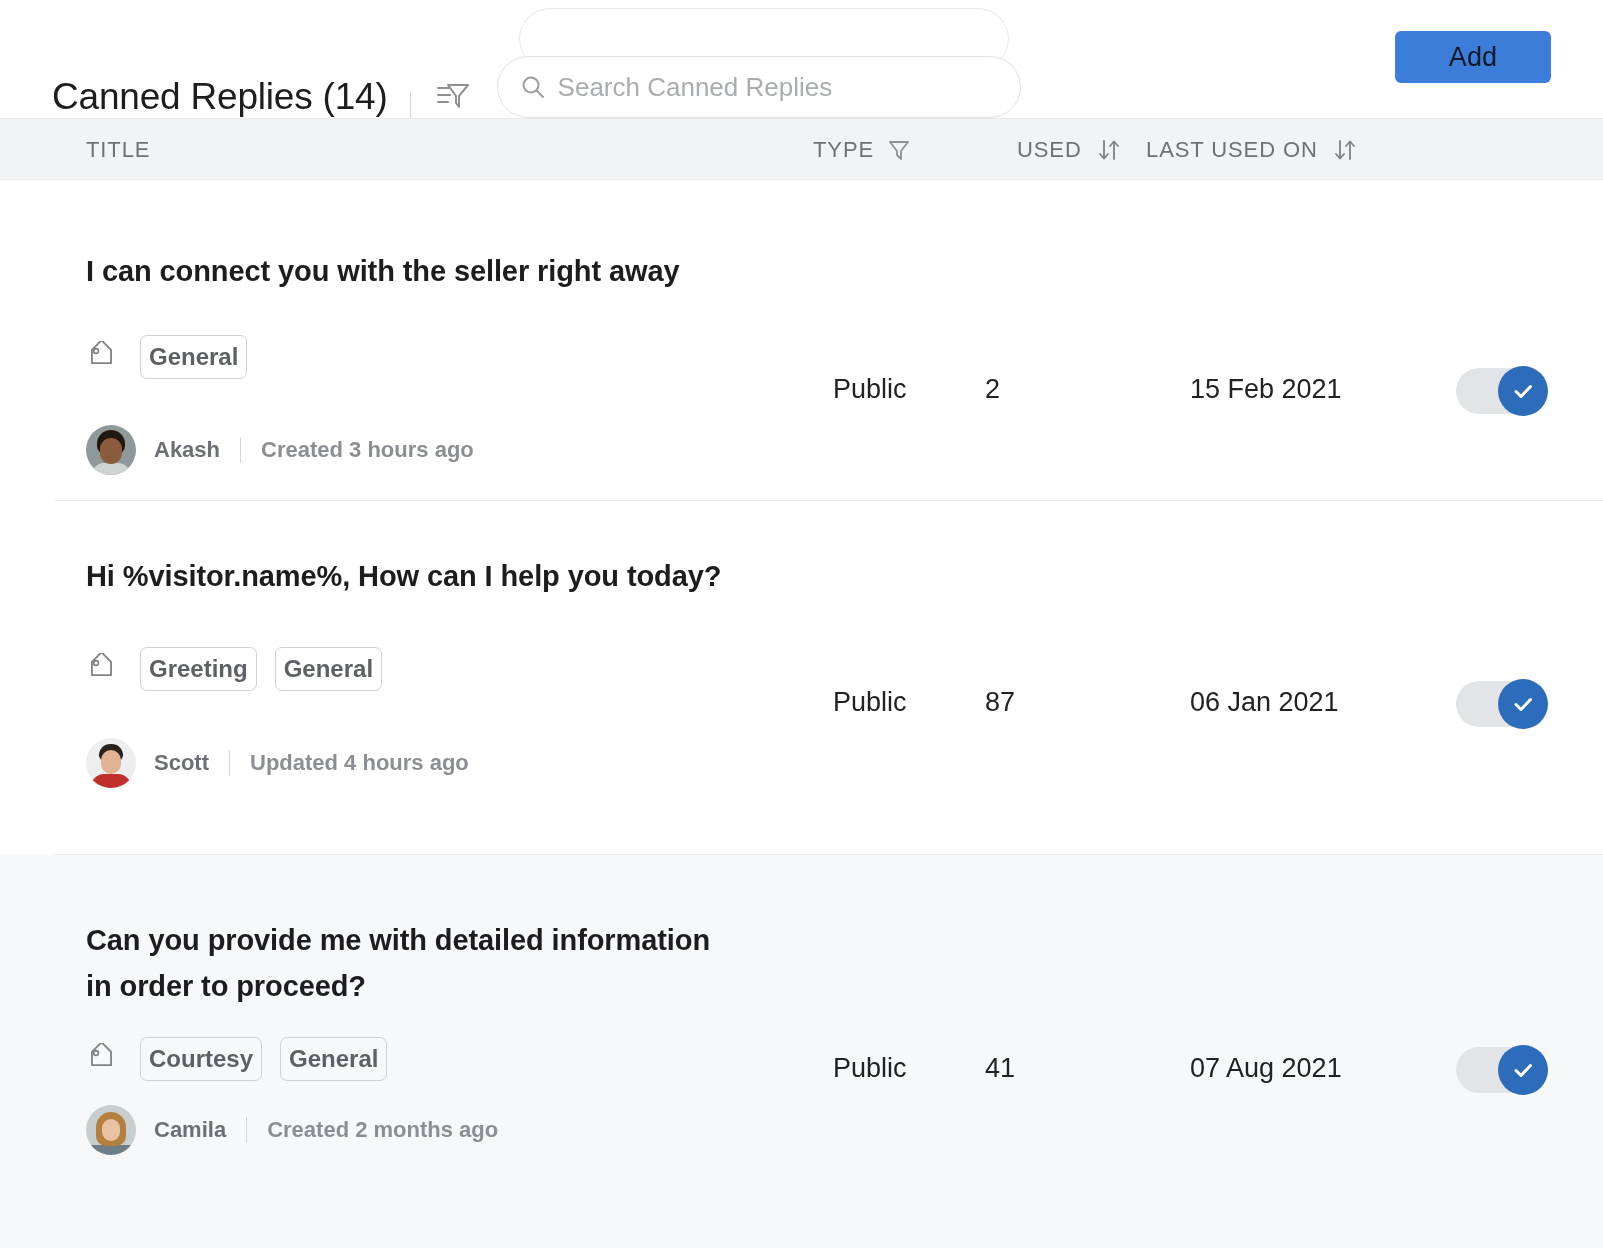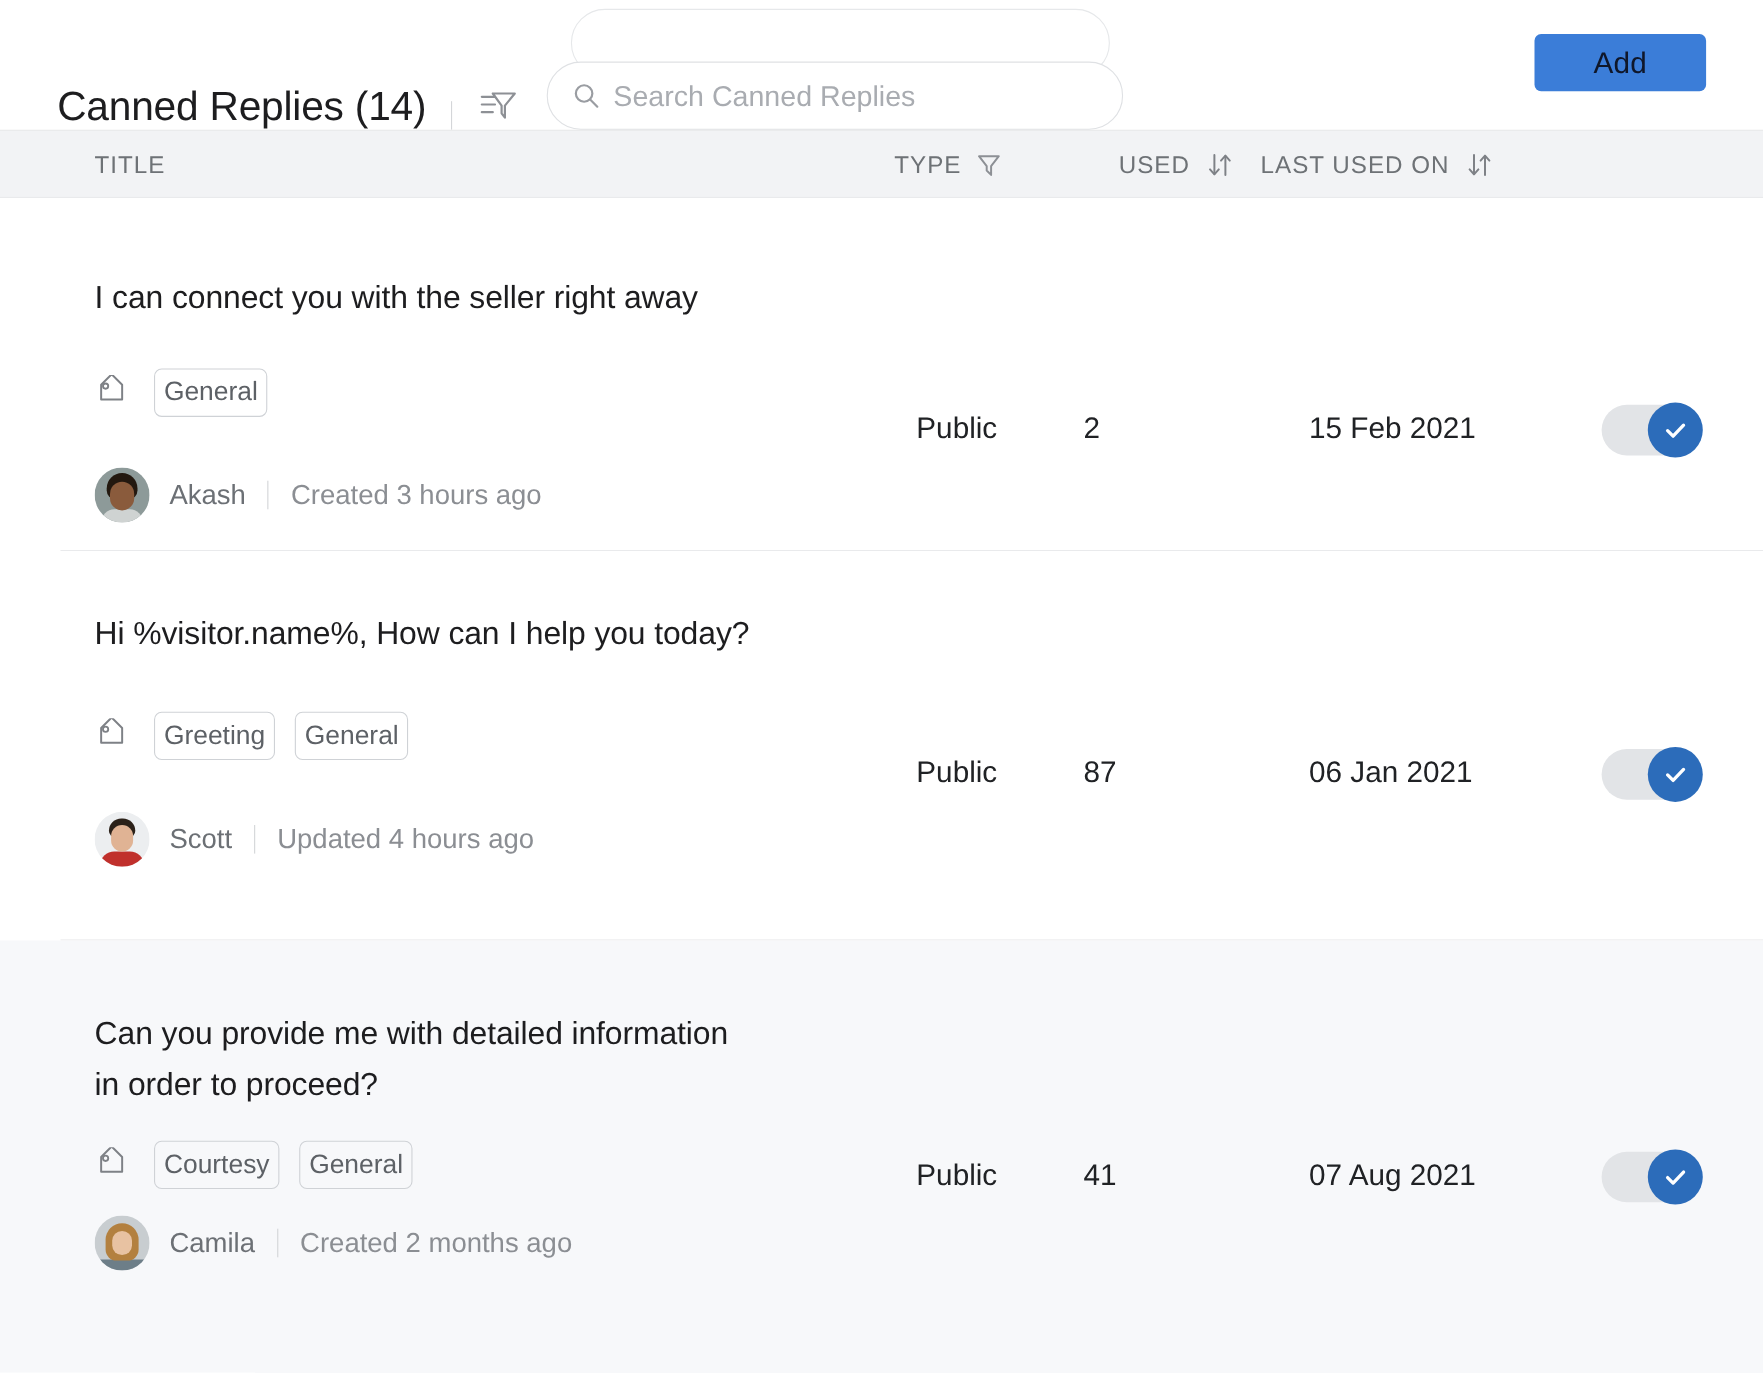--- a/index.html
+++ b/index.html
@@ -151,20 +151,21 @@
     right: 0;
     bottom: 0;
     height: 1px;
     background: #e9eaec;
   }
 
   .r-left {
     position: absolute;
     left: 86px;
     top: 0;
+    font-weight: bold;
   }
   .r-title {
     font-size: 29px;
     color: #1d1d1f;
     line-height: 46px;
     white-space: pre-line;
     letter-spacing: -0.1px;
   }
   .tags {
     display: flex;
@@ -181,21 +182,21 @@
     align-items: center;
     font-size: 24px;
     color: #5d6166;
     background: transparent;
     white-space: nowrap;
     cursor: pointer;
   }
   .meta {
     display: flex;
     align-items: center;
-    font-size: 25px;
+    font-size: 22px;
     color: #85888d;
     text-align: center;
   }
   .avatar {
     width: 50px; height: 50px;
     border-radius: 50%;
     margin-right: 18px;
     flex: none;
     overflow: hidden;
     position: relative;

